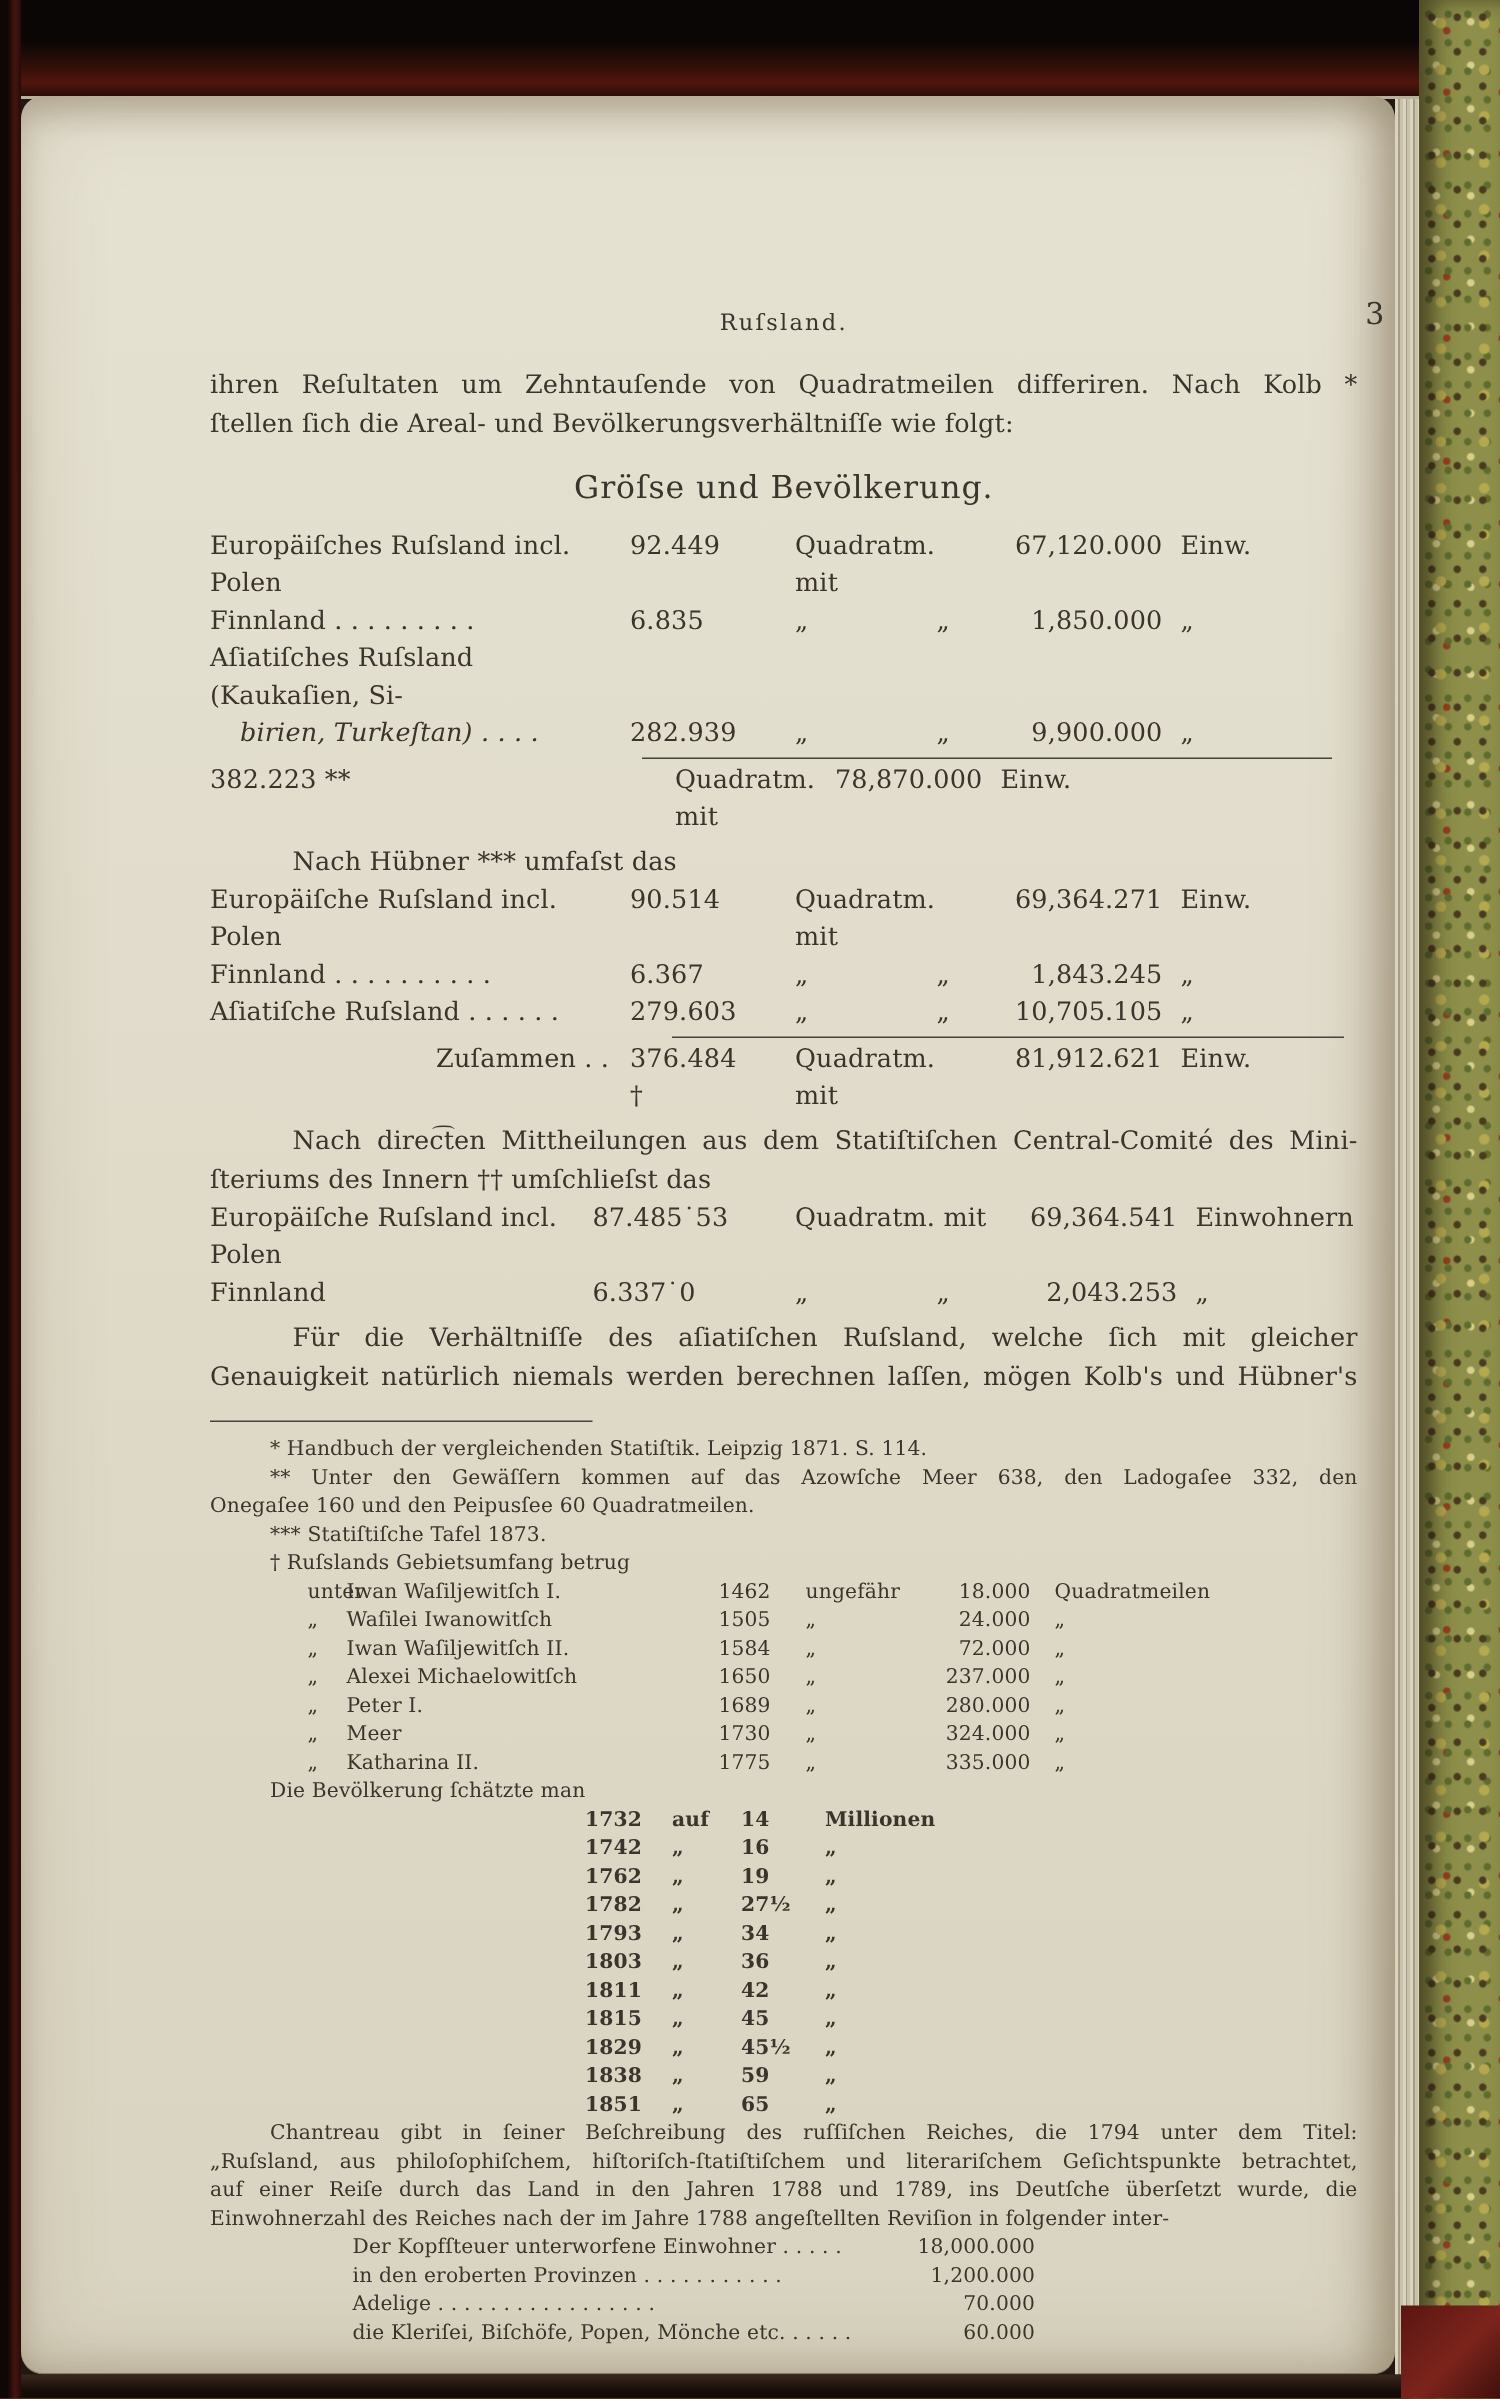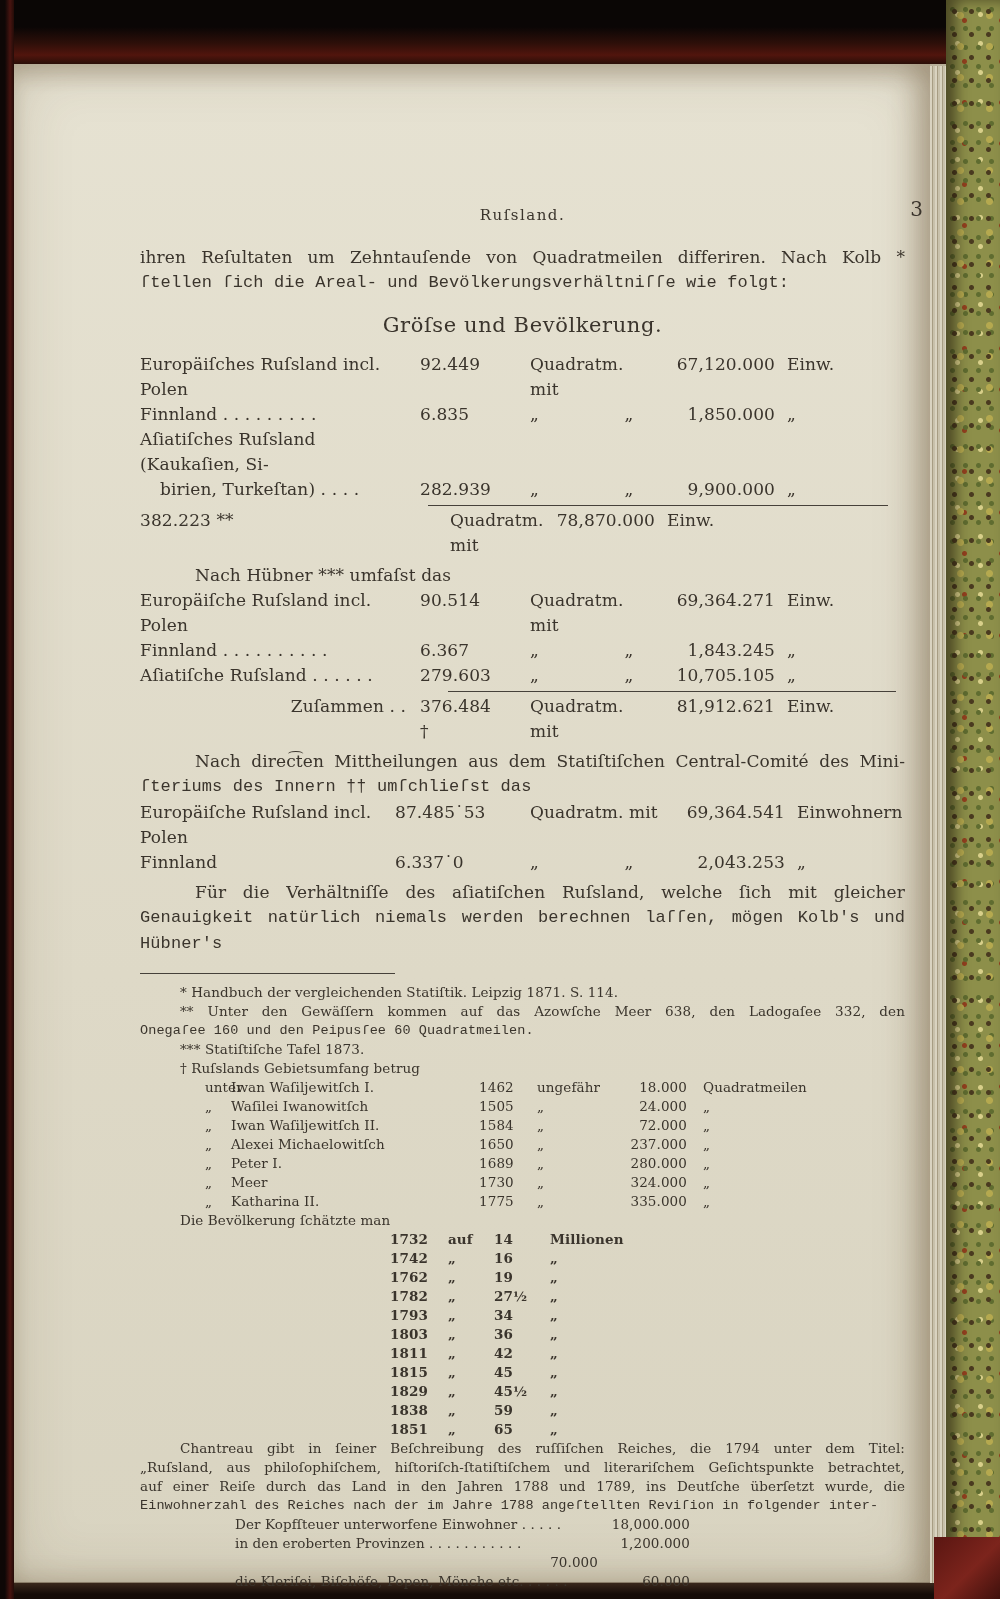--- a/index.html
+++ b/index.html
@@ -41,33 +41,34 @@
   .cover-corner {
     position:absolute; right:0; bottom:0; width:66px; height:62px; z-index:4;
     background:linear-gradient(135deg,#5a1612,#7c241c 55%,#3f100c);
   }
   
   .paper {
     position:absolute; left:14px; top:64px; width:916px; bottom:16px; z-index:4;
     background:linear-gradient(180deg,#e6e2d2,#ded9c7 60%,#d9d4c1);
     box-shadow: inset 0 0 60px rgba(90,68,34,.18), inset -16px 0 26px rgba(88,66,34,.28), inset 0 14px 18px rgba(88,66,34,.14);
     border-bottom:1px solid #8a7d68;
+    border-radius:15px;
   }
   .content {
     position:absolute; inset:0; padding:138px 25px 0 126px;
     font-size:17px; line-height:26px; color:#3a342c;
     letter-spacing:.1px;
   }
   
   .headrow { position:relative; height:26px; margin-bottom:16px; }
   .running-head { display:block; text-align:center; font-size:15px; letter-spacing:1.5px; }
   .page-number { position:absolute; right:-18px; top:-6px; font-size:20px; }
   
   .para .pline { text-align:justify; text-align-last:justify; }
-  .para .pline:last-of-type { text-align-last:left;font-family:Liberation Mono, monospace; }
+  .para .pline:last-of-type { text-align-last:left; }
   .para.all-just .pline:last-of-type { text-align-last:justify; }
   .para.ind .pline:first-of-type { text-indent:55px; }
   .section-title { text-align:center; font-size:21px; letter-spacing:.6px; margin:16px 0 14px; }
   .indent-line { text-indent:55px; }
   
   .trow { display:grid; grid-template-columns:280px 80px 155px 120px 1fr; line-height:25px; }
   .c-area { text-align:left; }
   .c-unit { padding-left:30px; }
   .c-pop  { text-align:right; }
   .c-einw { padding-left:12px; }
@@ -131,21 +132,21 @@
         <span class="c-einw">„</span>
       </div>
       <div class="trow">
         <span class="c-label">Aſiatiſches Ruſsland (Kaukaſien, Si-</span>
         <span class="c-area"></span>
         <span class="c-unit"></span>
         <span class="c-pop"></span>
         <span class="c-einw"></span>
       </div>
       <div class="trow">
-        <span class="c-label" style="padding-left:20px;">birien, Turkeſtan) . . . .</span>
+        <span class="c-label" style="padding-left:20px;font-style:italic;">birien, Turkeſtan) . . . .</span>
         <span class="c-area">282.939</span>
         <span class="c-unit">„     „</span>
         <span class="c-pop">9,900.000</span>
         <span class="c-einw">„</span>
       </div>
       <div class="sumrule kolb"></div>
       <div class="trow total">
         <span class="c-area">382.223 **</span>
         <span class="c-unit">Quadratm. mit</span>
         <span class="c-pop">78,870.000</span>
@@ -390,20 +391,21 @@
             <span class="ch-label">Der Kopfſteuer unterworfene Einwohner . . . . .</span>
             <span class="ch-value">18,000.000</span>
           </div>
 
           <div class="chrow">
             <span class="ch-label">in den eroberten Provinzen . . . . . . . . . . .</span>
             <span class="ch-value">1,200.000</span>
           </div>
 
           <div class="chrow">
+            <span class="ch-label">Adelige . . . . . . . . . . . . . . . . .</span>
             <span class="ch-value">70.000</span>
           </div>
 
           <div class="chrow">
             <span class="ch-label">die Kleriſei, Biſchöfe, Popen, Mönche etc. . . . . .</span>
             <span class="ch-value">60.000</span>
           </div>
 
         </div>
 

